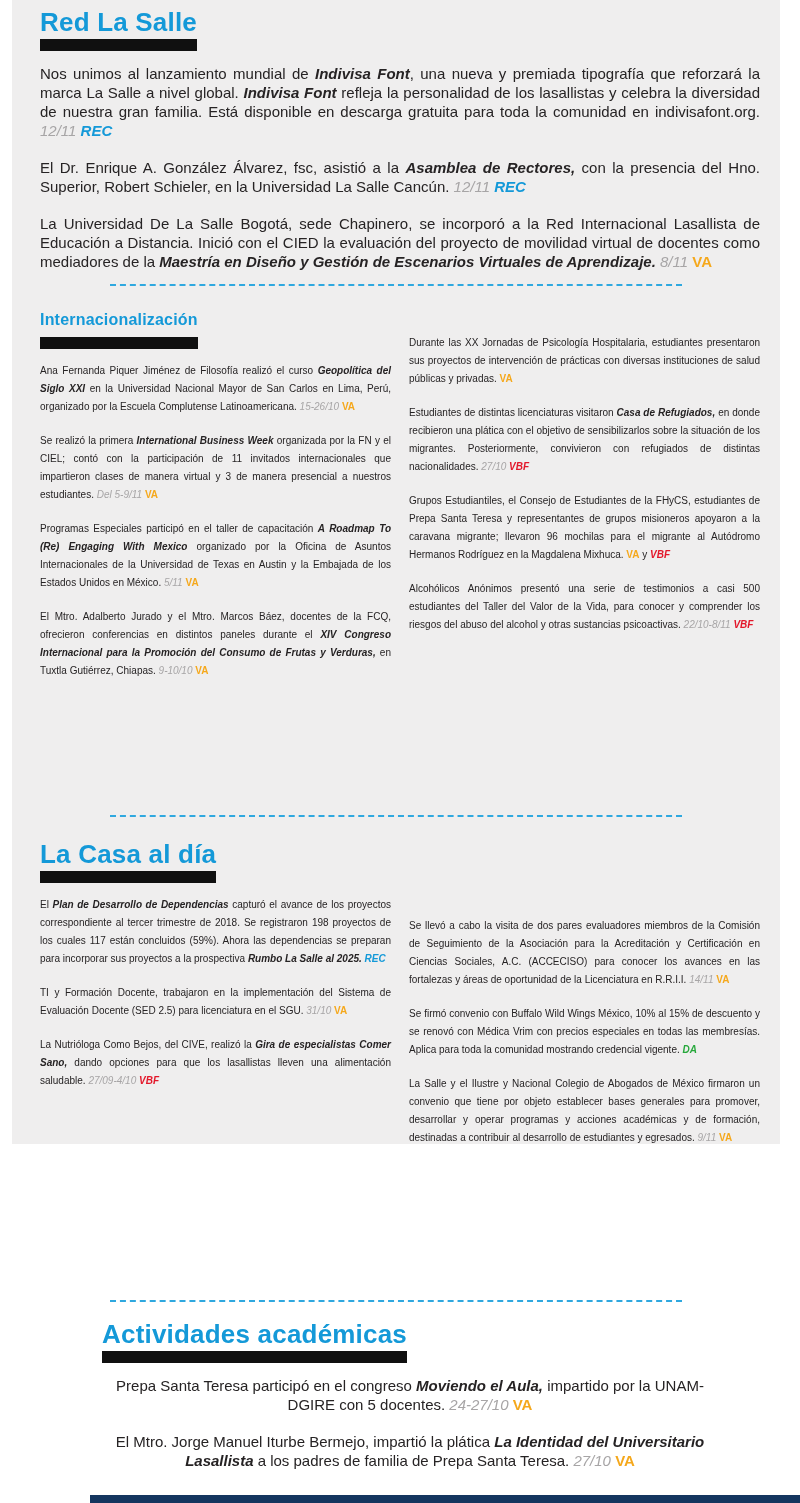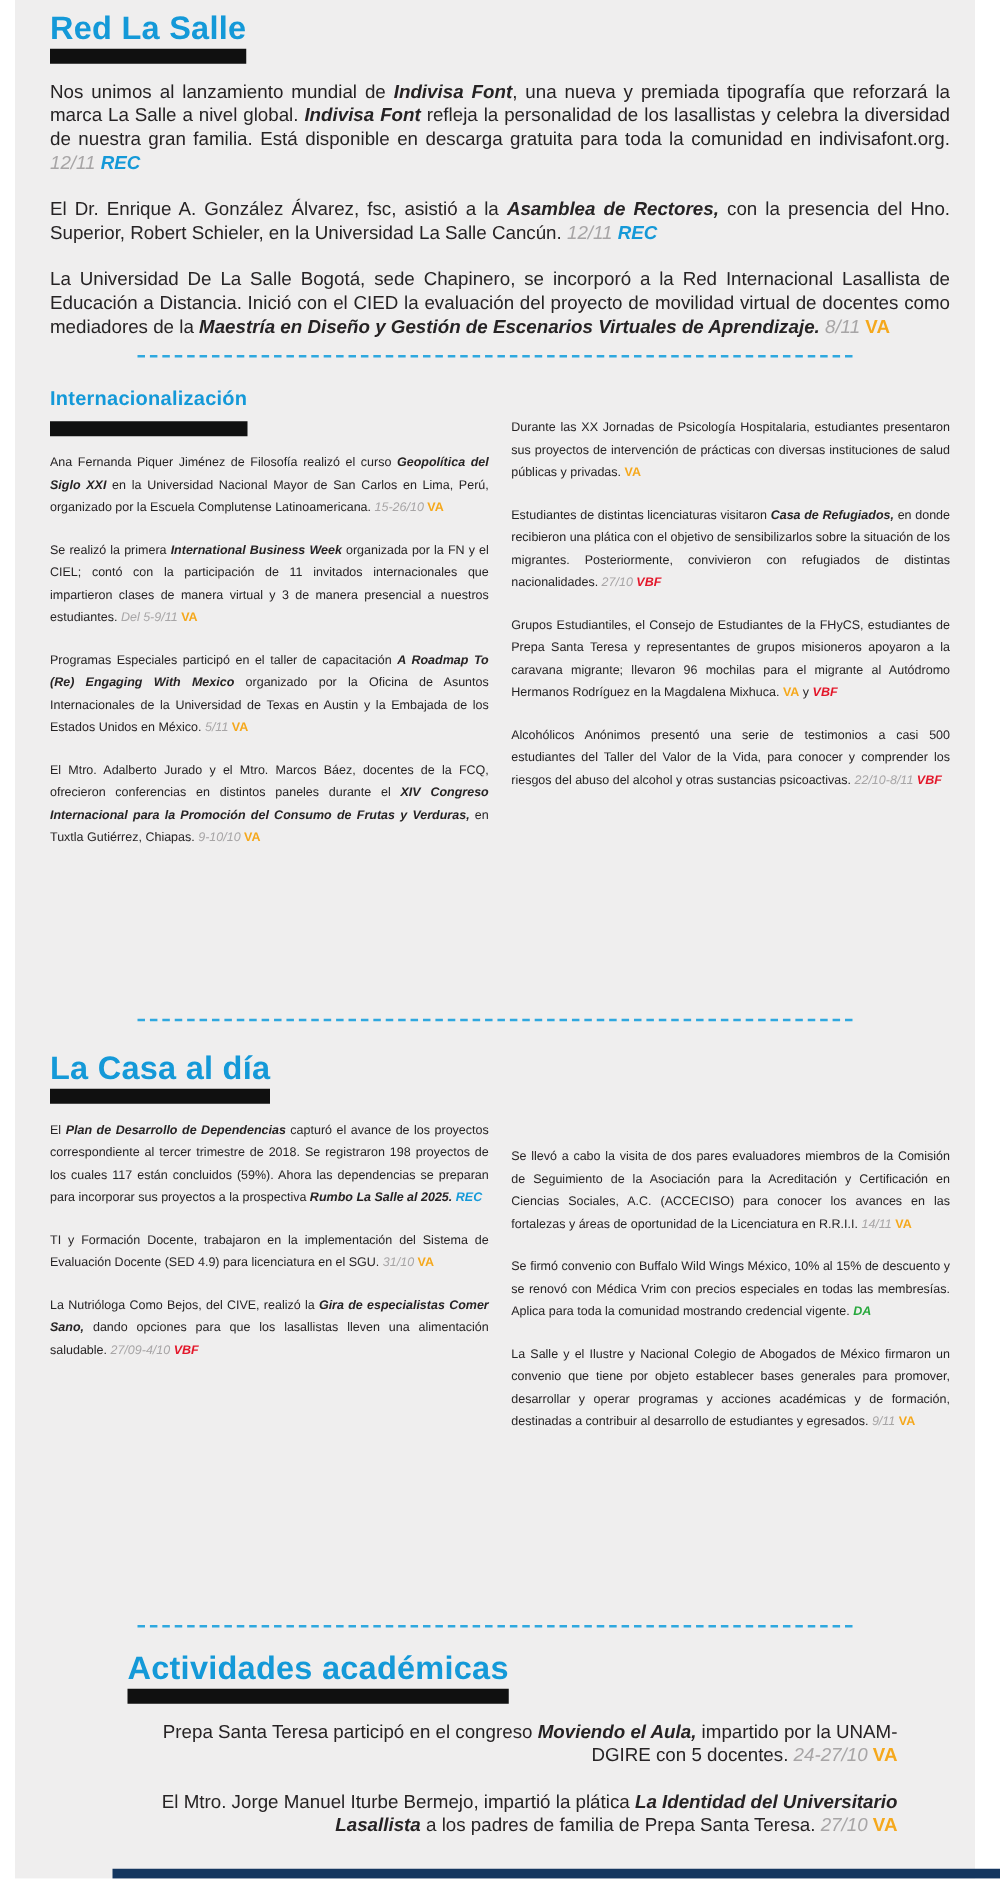--- a/index.html
+++ b/index.html
@@ -1,31 +1,31 @@
 <!DOCTYPE html>
 <html style="--heading_blue: #1499D8; --bar_black: #101010; --body_text: #262324; --date_gray: #A7A5A6; --rec_blue: #1499D8; --va_orange: #F5A81C; --vbf_red: #E3172A; --da_green: #27A83C; --page_bg: #EFEEEE; --divider_blue: #2FA8DF; --footer_navy: #14365F;"><head>
 <meta charset="utf-8">
 <style>
   html,body{margin:0;padding:0;background:#ffffff;}
   body{font-family:"Liberation Sans", sans-serif; color:var(--body_text,#262324);}
   .canvas{position:relative;width:800px;height:1503px;overflow:hidden;background:#ffffff;}
-  .page{position:absolute;left:12px;top:0;width:768px;height:1503px;background:var(--page_bg,#EFEEEE);}
+  .page{position:absolute;left:12px;top:0;width:768px;height:1144px;background:var(--page_bg,#EFEEEE);}
   .sec{position:absolute;left:28px;right:20px;}
   .head{display:table;}
   .head h2{margin:0;display:block;color:var(--heading_blue,#1499D8);
     font-size:26px;line-height:28px;font-weight:bold;letter-spacing:.2px;font-family:"Liberation Sans",sans-serif;}
   .titlebar{height:12px;background:var(--bar_black,#101010);margin-top:3px;width:100%;}
   .paras{margin-top:13px;}
   .paras p{margin:0 0 18px 0;text-align:justify;}
   .sec-wide .paras p{font-size:15px;line-height:19px;}
   .cols{display:flex;gap:18px;}
   .col{flex:1;min-width:0;}
   .col .paras p{font-size:10px;line-height:18px;margin-bottom:16px;}
   .col-offset{margin-top:21px;}
-  .sec-activ .paras p{font-size:15px;line-height:19px;text-align:right;margin-bottom:18px;}
+  .sec-activ .paras p{font-size:15px;line-height:19px;text-align:center;margin-bottom:18px;}
   .divider{position:absolute;left:50%;transform:translateX(-50%);width:572px;height:0;
     border-top:2px dashed var(--divider_blue,#2FA8DF);}
   .footer-bar{position:absolute;left:90px;right:0;bottom:0;height:8px;background:var(--footer_navy,#14365F);}
   .r-em{font-weight:bold;font-style:italic;}
   .r-date{color:var(--date_gray,#A7A5A6);font-style:italic;}
   .r-rec{color:var(--rec_blue,#1499D8);font-weight:bold;font-style:italic;}
   .r-va{color:var(--va_orange,#F5A81C);font-weight:bold;}
   .r-vbf{color:var(--vbf_red,#E3172A);font-weight:bold;font-style:italic;}
   .r-da{color:var(--da_green,#27A83C);font-weight:bold;font-style:italic;}
 </style>
@@ -81,21 +81,21 @@
 
     <div class="sec" style="top:840px;">
       <div class="head">
         <h2>La Casa al día</h2>
         <div class="titlebar"></div>
       </div>
       <div class="cols">
         <div class="col">
           <div class="paras">
               <p><span>El </span><span class="r-em">Plan de Desarrollo de Dependencias</span><span> capturó el avance de los proyectos correspondiente al tercer trimestre de 2018. Se registraron 198 proyectos de los cuales 117 están concluidos (59%). Ahora las dependencias se preparan para incorporar sus proyectos a la prospectiva </span><span class="r-em">Rumbo La Salle al 2025.</span><span> </span><span class="r-rec">REC</span></p>
-              <p><span>TI y Formación Docente, trabajaron en la implementación del Sistema de Evaluación Docente (SED 4.9) para licenciatura en el SGU. </span><span class="r-date">31/10</span><span> </span><span class="r-va">VA</span></p>
+              <p><span>TI y Formación Docente, trabajaron en la implementación del Sistema de Evaluación Docente (SED 2.5) para licenciatura en el SGU. </span><span class="r-date">31/10</span><span> </span><span class="r-va">VA</span></p>
               <p><span>La Nutrióloga Como Bejos, del CIVE, realizó la </span><span class="r-em">Gira de especialistas Comer Sano,</span><span> dando opciones para que los lasallistas lleven una alimentación saludable. </span><span class="r-date">27/09-4/10</span><span> </span><span class="r-vbf">VBF</span></p>
             </div>
         </div>
         <div class="col col-offset">
           <div class="paras">
               <p><span>Se llevó a cabo la visita de dos pares evaluadores miembros de la Comisión de Seguimiento de la Asociación para la Acreditación y Certificación en Ciencias Sociales, A.C. (ACCECISO) para conocer los avances en las fortalezas y áreas de oportunidad de la Licenciatura en R.R.I.I. </span><span class="r-date">14/11</span><span> </span><span class="r-va">VA</span></p>
               <p><span>Se firmó convenio con Buffalo Wild Wings México, 10% al 15% de descuento y se renovó con Médica Vrim con precios especiales en todas las membresías. Aplica para toda la comunidad mostrando credencial vigente. </span><span class="r-da">DA</span></p>
               <p><span>La Salle y el Ilustre y Nacional Colegio de Abogados de México firmaron un convenio que tiene por objeto establecer bases generales para promover, desarrollar y operar programas y acciones académicas y de formación, destinadas a contribuir al desarrollo de estudiantes y egresados. </span><span class="r-date">9/11</span><span> </span><span class="r-va">VA</span></p>
             </div>
         </div>

